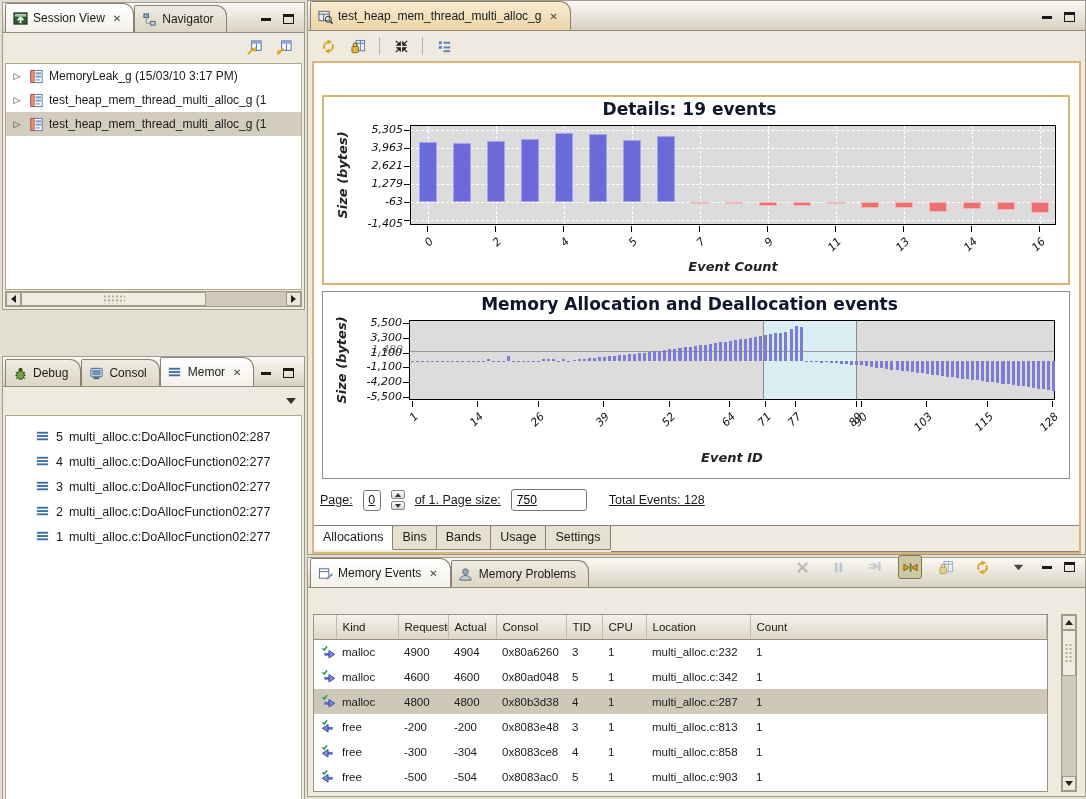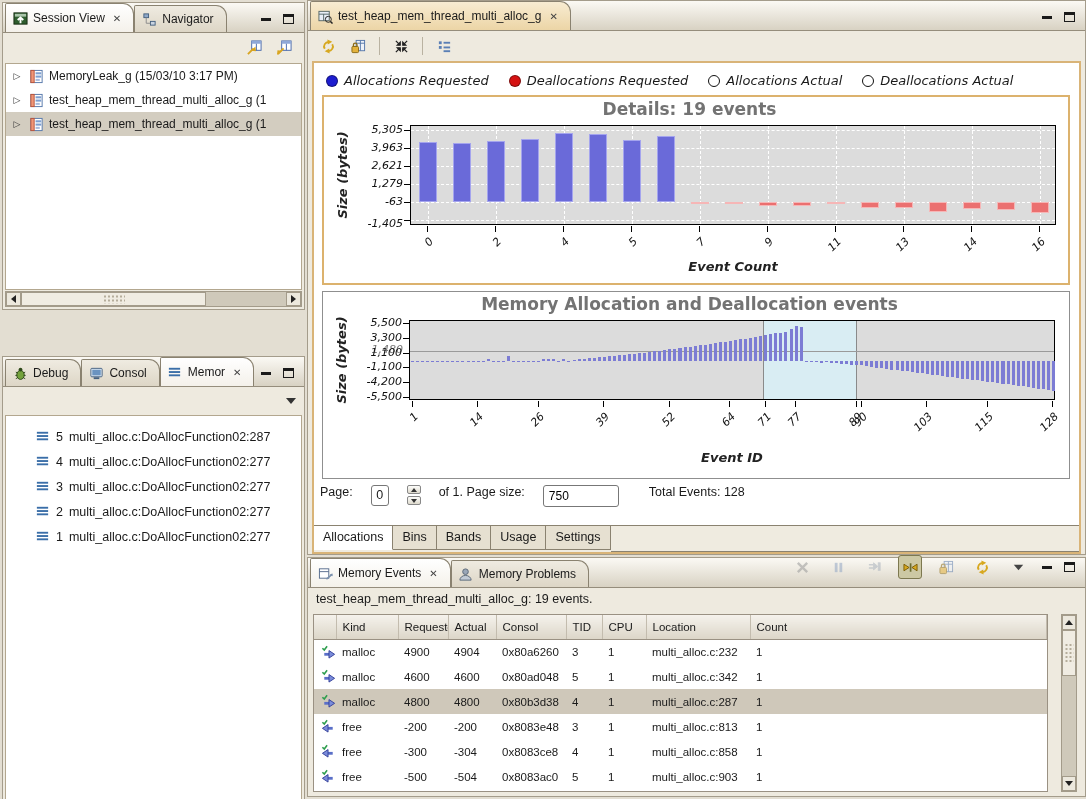--- a/index.html
+++ b/index.html
@@ -37,25 +37,25 @@
 .arr.right { border-top:4px solid transparent; border-bottom:4px solid transparent; border-left:5px solid #222; }
 .arr.up { border-left:4px solid transparent; border-right:4px solid transparent; border-bottom:5px solid #222; }
 .arr.down { border-left:4px solid transparent; border-right:4px solid transparent; border-top:5px solid #222; }
 
 #editor-content { position:absolute; top:60px; left:4px; width:769px; height:493px; background:#fff; border:2px solid #d9b478; }
 .legend { position:absolute; top:6px; left:12px; height:22px; display:flex; align-items:center; gap:20px; font-style:italic; font-size:13px; font-family:"DejaVu Sans",sans-serif; }
 .legend .dot { width:12px; height:12px; border-radius:50%; display:inline-block; margin-right:6px; vertical-align:-2px; }
 .chart-box { position:absolute; background:#fff; }
 #chart1-box { left:8px; top:32px; width:748px; height:190px; border:2px solid #dcb26d; }
 #chart2-box { left:8px; top:228px; width:748px; height:188px; border:1px solid #8f8f8f; }
-.chart-title { position:absolute; top:2px; left:0; right:13px; text-align:center; font-family:"DejaVu Sans",sans-serif; font-weight:bold; font-size:17px; color:#737373; }
+.chart-title { position:absolute; top:2px; left:0; right:13px; text-align:center; font-family:"DejaVu Sans",sans-serif; font-weight:bold; font-size:17px; color:#0f172a; }
 .chart-ylabel,.chart-xlabel { position:absolute; font-family:"DejaVu Sans",sans-serif; font-weight:bold; font-style:italic; font-size:13px; color:#222; white-space:nowrap; }
 .plot { position:absolute; background:#dcdcdc; border:1px solid #000; }
 .ytick-label,.xtick-label { position:absolute; font-family:"DejaVu Sans",sans-serif; font-style:italic; font-size:11px; color:#111; white-space:nowrap; }
-.pager { position:absolute; top:422px; left:6px; height:30px; display:flex; gap:18px; font-size:12.5px; }
+.pager { position:absolute; top:422px; left:6px; height:30px; display:flex; align-items:center; gap:10px; font-size:12.5px;text-decoration:underline; }
 .spinbox { width:18px; height:21px; border:1px solid #777; border-radius:3px; background:#fff; text-align:center; line-height:19px; }
 .spincol { display:flex; flex-direction:column; gap:2px; }
 .spinbtn { width:14px; height:9px; border:1px solid #888; border-radius:2px; background:linear-gradient(#fdfdfb,#dedacd); display:flex; align-items:center; justify-content:center; }
 .spinbtn i { width:0; height:0; border-left:3px solid transparent; border-right:3px solid transparent; display:block; }
 .spinbtn.up i { border-bottom:4px solid #333; }
 .spinbtn.down i { border-top:4px solid #333; }
 .textfield { width:76px; height:22px; border:1px solid #777; border-radius:3px; background:#fff; padding:2px 5px; font-size:12px; font-family:inherit; }
 .btabs { position:absolute; left:0; right:0; bottom:0; height:27px; border-top:1px solid #8a8270; display:flex; background:#efebe0; }
 .btab { padding:4px 9px 0 9px; border-right:1px solid #8a8270; border-bottom:1px solid #8a8270; background:#e6e0d1; font-size:12.5px; height:24px; }
 .btab.active { background:#fff; border-bottom:1px solid #fff; font-weight:normal; }
@@ -368,26 +368,20 @@
               <rect x="7" y="3" width="7" height="2"></rect>
               <rect x="2" y="7.5" width="3" height="3"></rect>
               <rect x="7" y="8" width="7" height="2"></rect>
               <rect x="7" y="12" width="7" height="2"></rect>
             </g>
           </svg>
         </span>
       </button>
     </div>
   <div id="editor-content">
-    <div class="legend" id="chart-legend">
-        <span><span class="dot" style="background: rgb(29, 29, 207); border: 1px solid rgba(0, 0, 0, 0.4);"></span><span>Allocations Requested</span></span>
-        <span><span class="dot" style="background: rgb(213, 18, 18); border: 1px solid rgba(0, 0, 0, 0.4);"></span><span>Deallocations Requested</span></span>
-        <span><span class="dot" style="background: rgb(255, 255, 255); border: 1.6px solid rgb(17, 17, 17);"></span><span>Allocations Actual</span></span>
-        <span><span class="dot" style="background: rgb(255, 255, 255); border: 1.6px solid rgb(17, 17, 17);"></span><span>Deallocations Actual</span></span>
-      </div>
     <div class="chart-box" id="chart1-box">
         <div class="chart-title">Details: 19 events</div>
         <div class="chart-ylabel" style="left: 18px; top: 78px; transform: translate(-50%, -50%) rotate(-90deg);">Size (bytes)</div>
         <div class="plot" style="left: 86px; top: 28px; width: 646px; height: 100px;">
           <div style="position: absolute; left: 0px; right: 0px; top: 3.63087px; border-top: 1px dashed rgb(255, 255, 255);"></div>
           <div style="position: absolute; left: 0px; right: 0px; top: 21.6443px; border-top: 1px dashed rgb(255, 255, 255);"></div>
           <div style="position: absolute; left: 0px; right: 0px; top: 39.6577px; border-top: 1px dashed rgb(255, 255, 255);"></div>
           <div style="position: absolute; left: 0px; right: 0px; top: 57.6711px; border-top: 1px dashed rgb(255, 255, 255);"></div>
           <div style="position: absolute; left: 0px; right: 0px; top: 75.6846px; border-top: 1px dashed rgb(255, 255, 255);"></div>
           <div style="position: absolute; left: 0px; right: 0px; top: 93.698px; border-top: 1px dashed rgb(255, 255, 255);"></div>
@@ -743,21 +737,20 @@
           <span class="icon">
             <svg width="15" height="15" viewBox="0 0 16 16" xmlns="http://www.w3.org/2000/svg">
               <polygon points="3,5 13,5 8,11" fill="#444"></polygon>
             </svg>
           </span>
         </button>
         <span class="ico-min"></span>
         <span class="ico-max"></span>
       </div>
     </div>
-  <div id="events-status">test_heap_mem_thread_multi_alloc_g: 19 events.</div>
   <div id="events-tablewrap">
     <table class="evt">
       <colgroup>
         <col style="width:22px">
           <col style="width:62px">
           <col style="width:50px">
           <col style="width:48px">
         <col style="width:70px">
           <col style="width:36px">
           <col style="width:44px">

